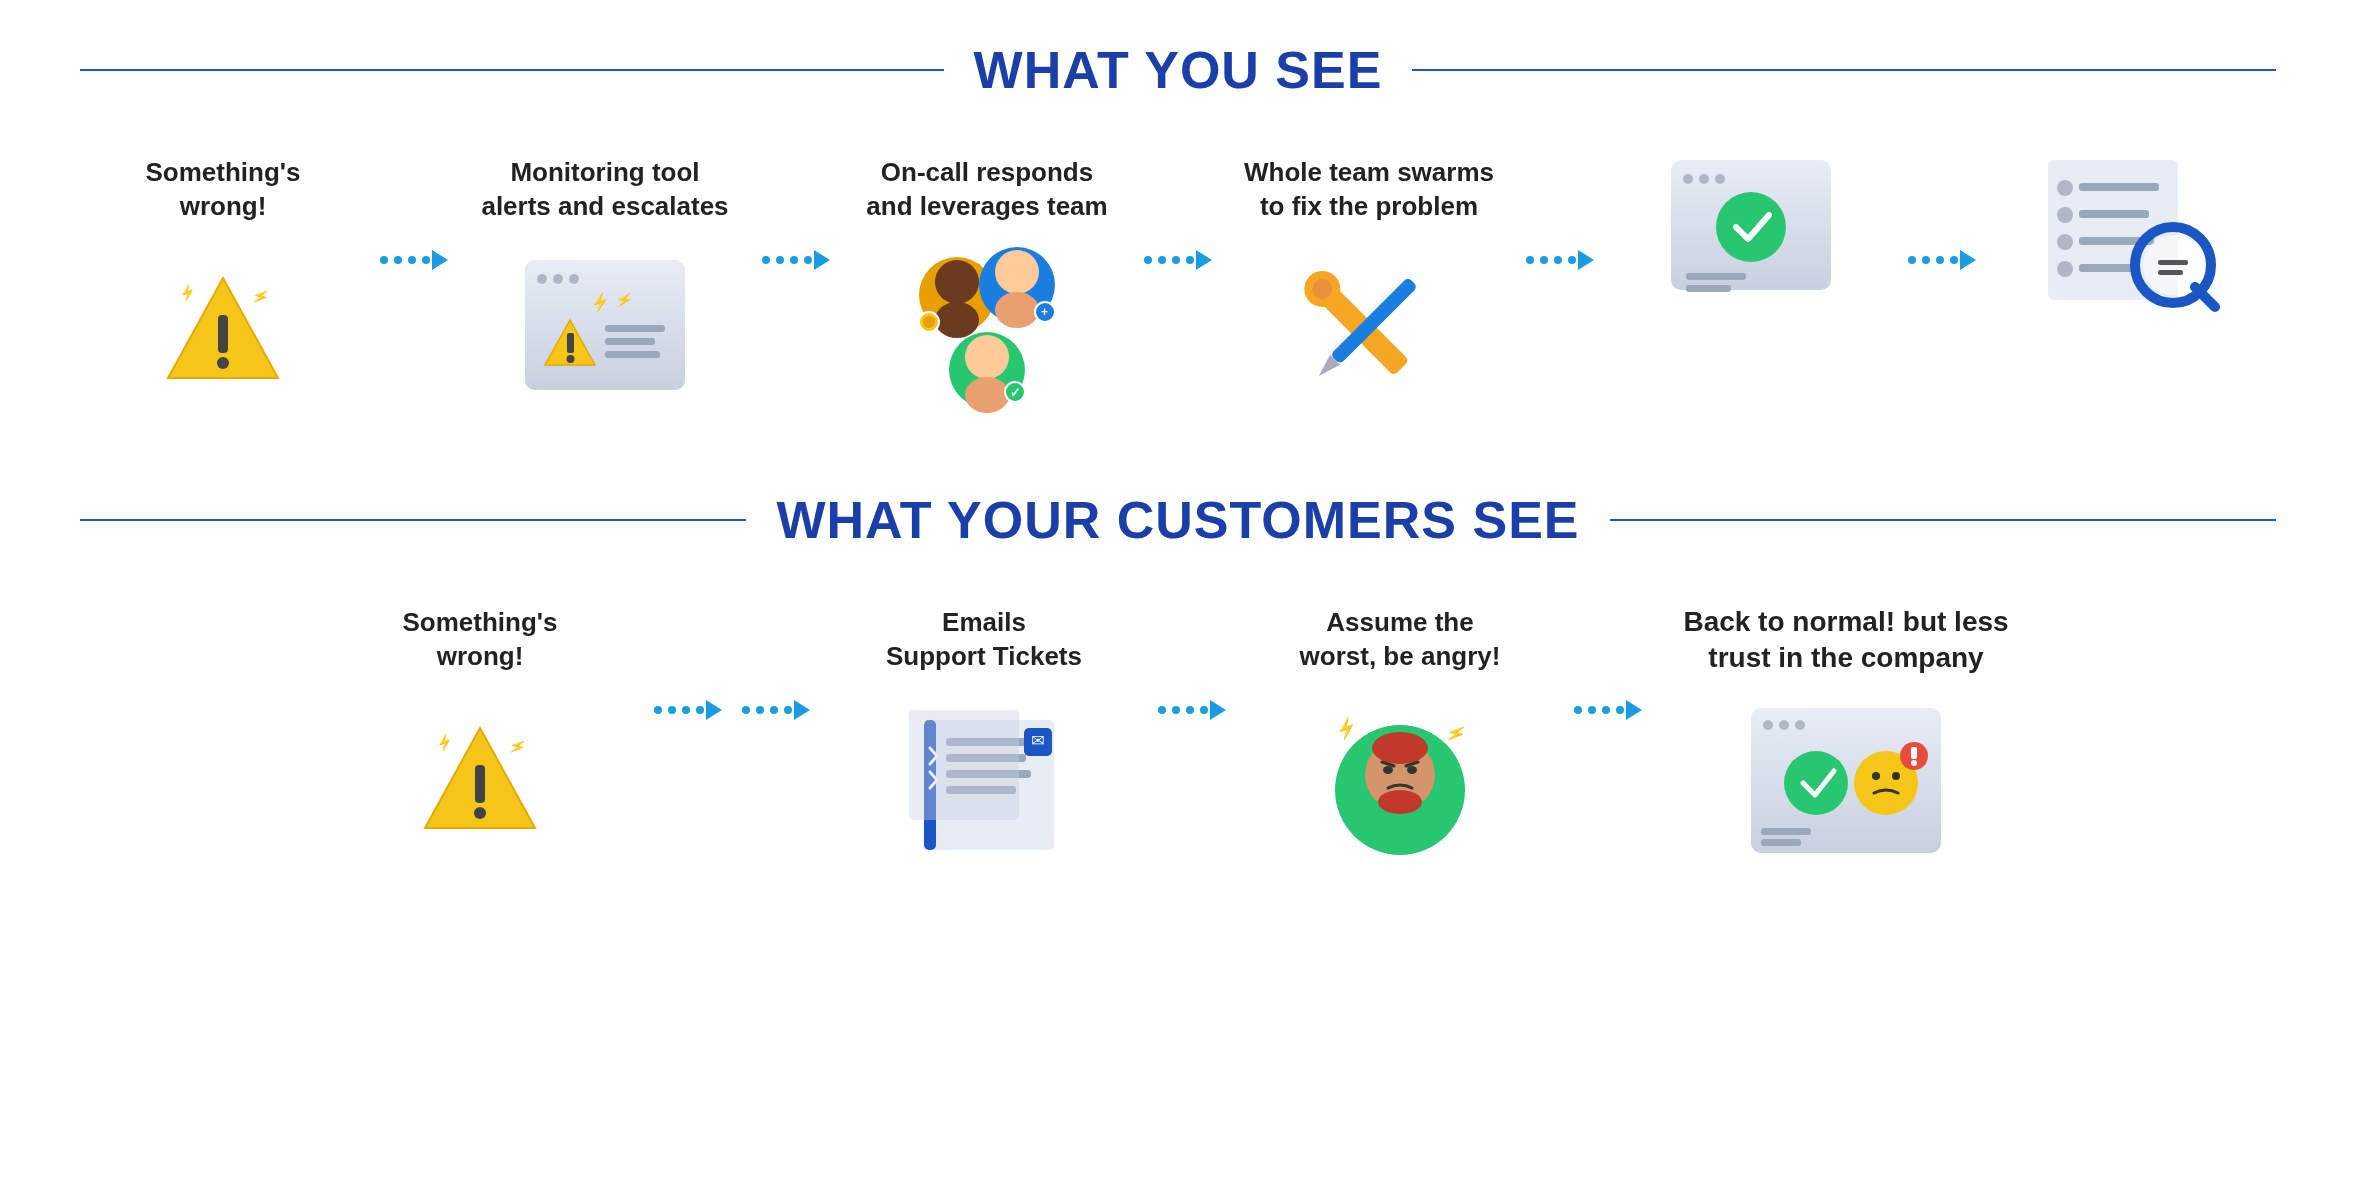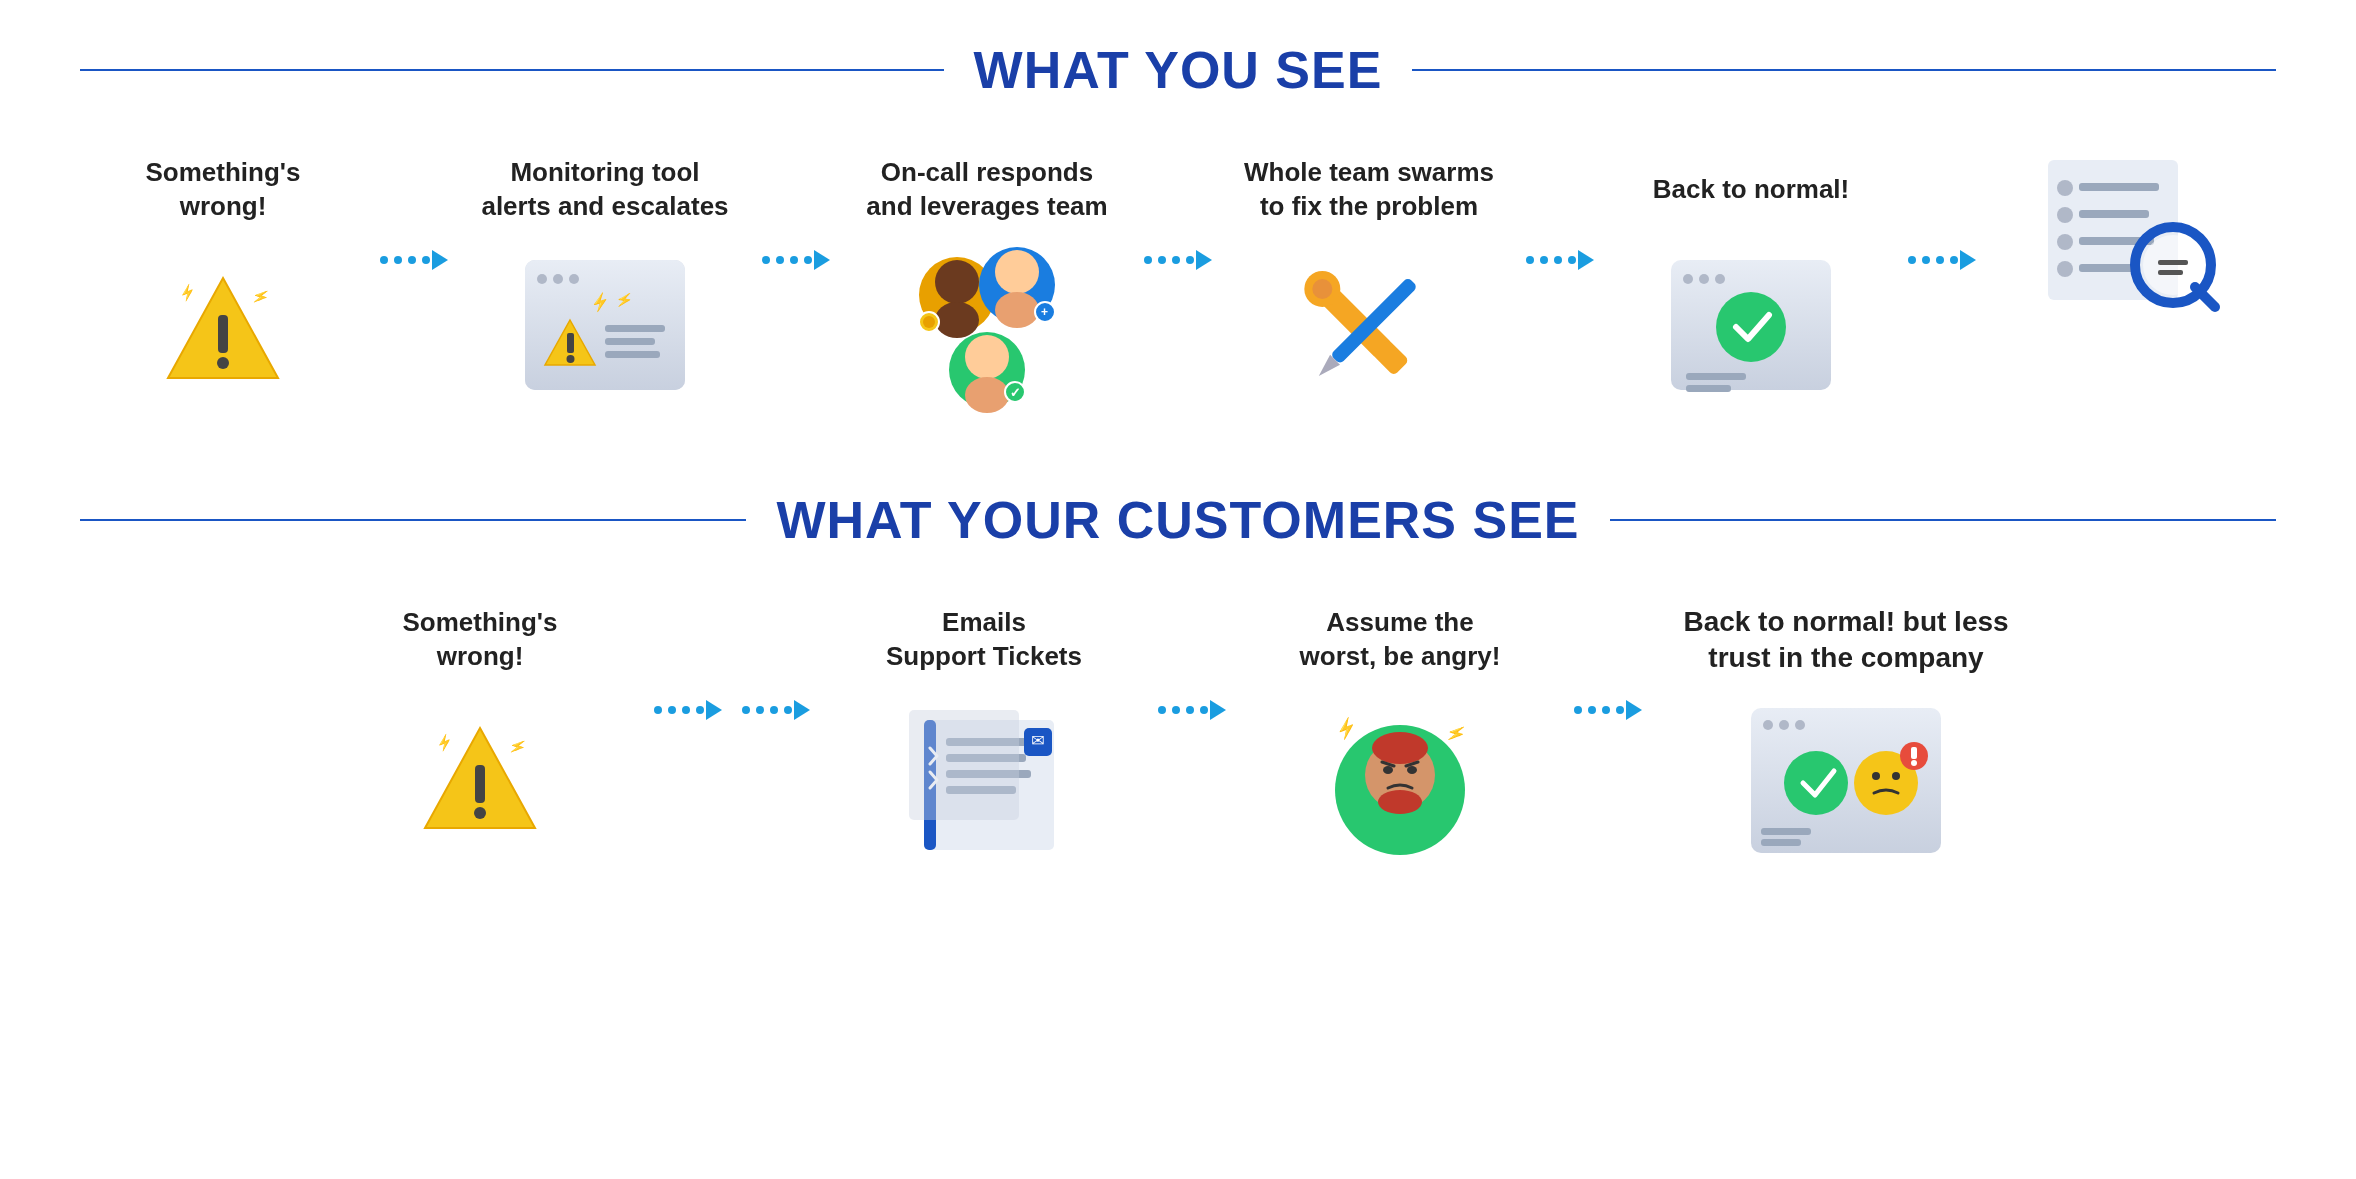--- a/index.html
+++ b/index.html
@@ -13,21 +13,21 @@
 
     .page {
       width: 2356px;
       padding: 40px 80px;
     }
 
     
     .section-header {
       display: flex;
       align-items: center;
-      justify-content: space-between;
+      justify-content: flex-end;
       gap: 30px;
       margin-bottom: 50px;
     }
     .section-header .line {
       flex: 1;
       height: 2px;
       background: #1a56c4;
     }
     .section-header h2 {
       color: #1a3fa8;
@@ -278,21 +278,20 @@
             <div class="dot"></div>
               <div class="dot"></div>
               <div class="dot"></div>
               <div class="dot"></div>
           </div>
           <div class="arrow-head"></div>
         </div>
       </div>
 
       <div class="flow-item">
-        <div class="label">Back to normal!</div>
         <div class="icon-area">
           <svg width="170" height="150" viewBox="0 0 170 150">
             <rect x="5" y="5" width="160" height="130" rx="10" fill="url(#grad2)"></rect>
             <defs>
               <linearGradient id="grad2" x1="0" y1="0" x2="0" y2="1">
                 <stop offset="0%" stop-color="#e8edf5"></stop>
                 <stop offset="100%" stop-color="#c8d0df"></stop>
               </linearGradient>
             </defs>
             <circle cx="22" cy="24" r="5" fill="#b0b8c8"></circle>

